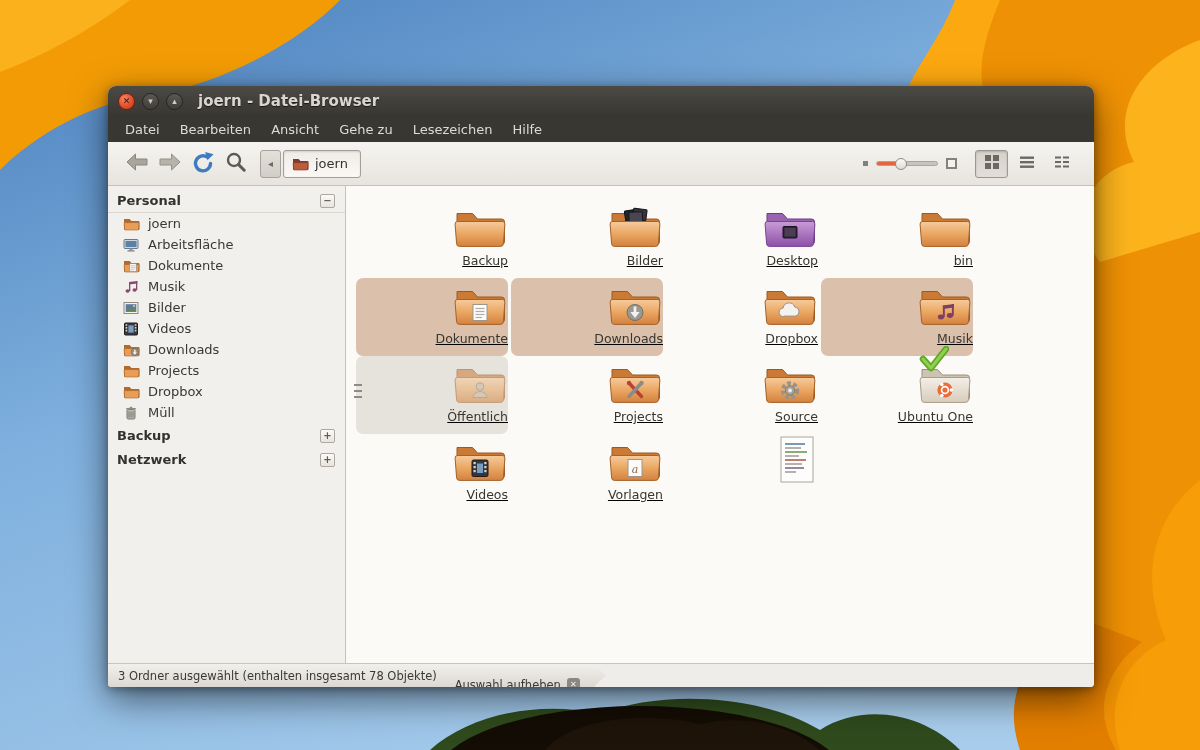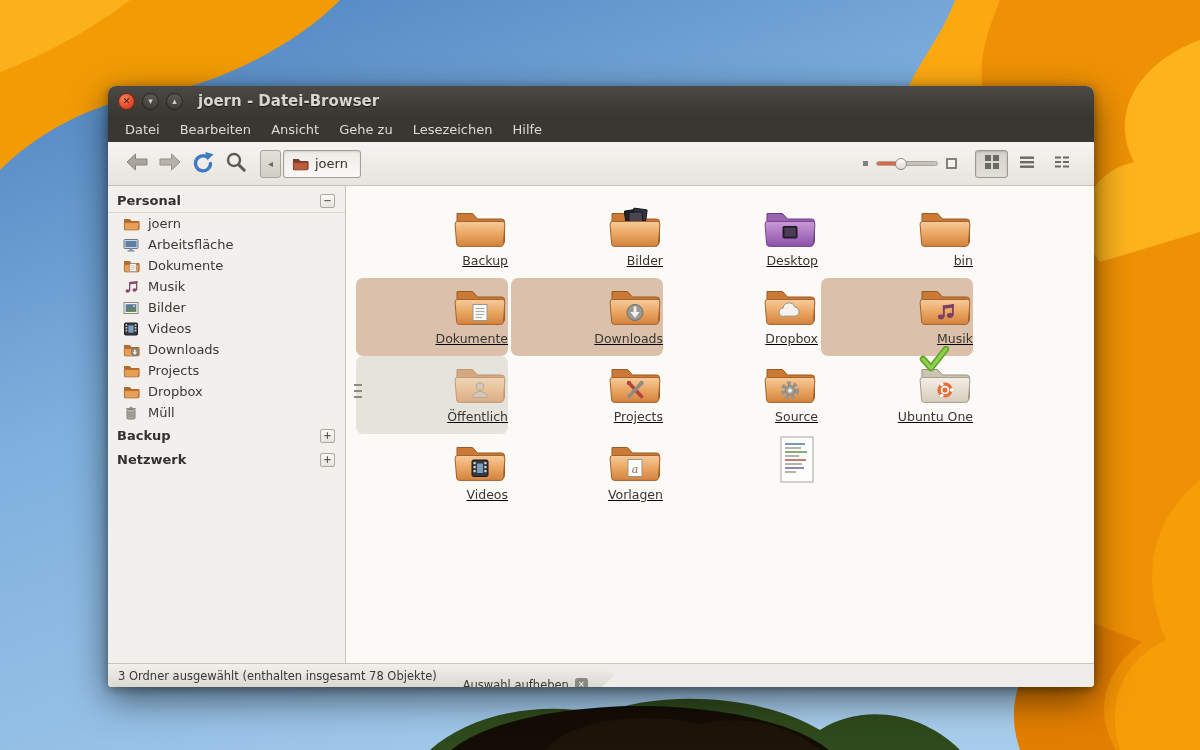--- a/index.html
+++ b/index.html
@@ -53,21 +53,21 @@
   .tile.drop{background:#e6e2dc;}
   .tile.drop .tile-icon{opacity:.55;}
   .tile.drop::before{content:"";position:absolute;left:-2px;top:28px;width:8px;height:2px;background:#8f8b83;
     box-shadow:0 6px 0 #8f8b83,0 12px 0 #8f8b83;}
   .tile-icon{height:48px;display:flex;align-items:flex-end;position:relative;}
   .tile-label{font-size:12.5px;color:#38362f;margin-top:2px;text-align:center;max-width:138px;line-height:1.2;overflow-wrap:break-word;}
   .check-emblem{position:absolute;left:2px;top:-13px;}
 
   .statusbar{height:24px;flex:0 0 24px;background:#efede9;border-top:1px solid #c9c5be;border-radius:0 0 4px 4px;
     display:flex;align-items:stretch;font-size:11.5px;color:#3b3934;overflow:hidden;}
-  .ribbon{display:flex;align-items:center;gap:26px;background:linear-gradient(#f2f0ec,#dcd8d1);
+  .ribbon{display:flex;align-items:center;gap:18px;background:linear-gradient(#f2f0ec,#dcd8d1);
     padding:0 26px 0 10px;clip-path:polygon(0 0,calc(100% - 12px) 0,100% 50%,calc(100% - 12px) 100%,0 100%);}
   .clear-sel{display:flex;gap:6px;margin-top:19px;}
   .clear-x{width:13px;height:13px;border-radius:3px;background:#8b8881;color:#f4f2ee;font-size:8px;
     display:flex;align-items:center;justify-content:center;}
 </style>
 </head>
 <body>
 
 <div class="desktop">
 

